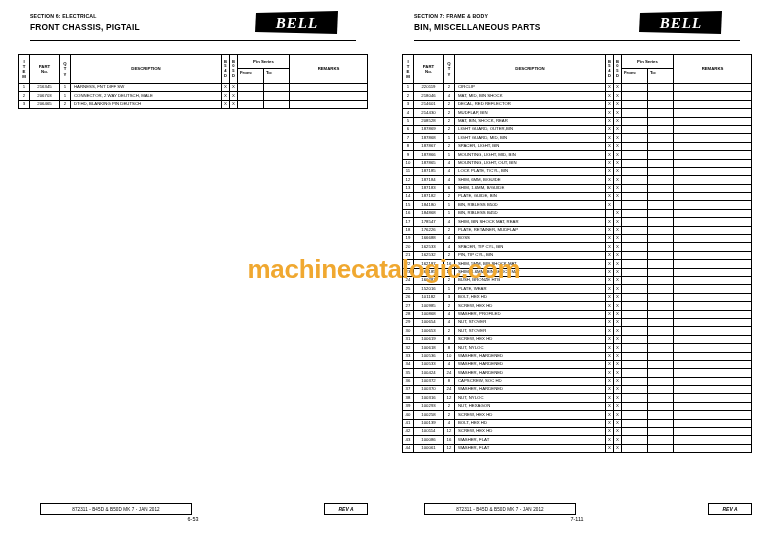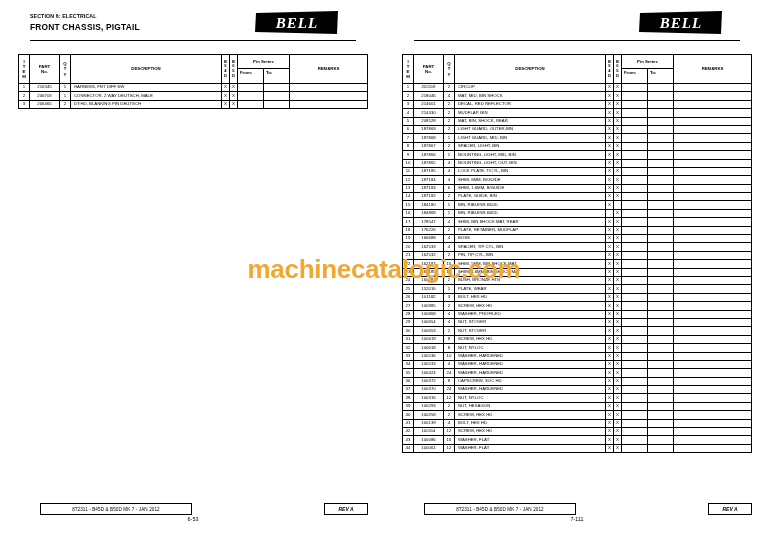--- a/index.html
+++ b/index.html
@@ -361,20 +361,24 @@
 
   <div class="footer">
     <div class="foot-box">872311 - B45D &amp; B50D MK 7 - JAN 2012</div>
     <div class="foot-rev">REV A</div>
     <div class="foot-page">6-53</div>
   </div>
 </div>
 
 <div class="page page-right">
   <div class="hdr">
+    <div class="hdr-text">
+      <div class="hdr-section">SECTION 7: FRAME &amp; BODY</div>
+      <div class="hdr-title">BIN, MISCELLANEOUS PARTS</div>
+    </div>
     <div class="logo">
       <svg viewBox="0 0 172 52" width="86" height="26" xmlns="http://www.w3.org/2000/svg">
         <path d="M4 6 L168 2 L166 48 L2 44 Z" fill="#000000"></path>
         <text x="86" y="36" font-family="Liberation Serif, serif" font-size="30" font-style="italic" font-weight="bold" fill="#ffffff" text-anchor="middle" letter-spacing="2">BELL</text>
       </svg>
     </div>
     <div class="hdr-rule"></div>
   </div>
 
   <div class="tbl-wrap">

